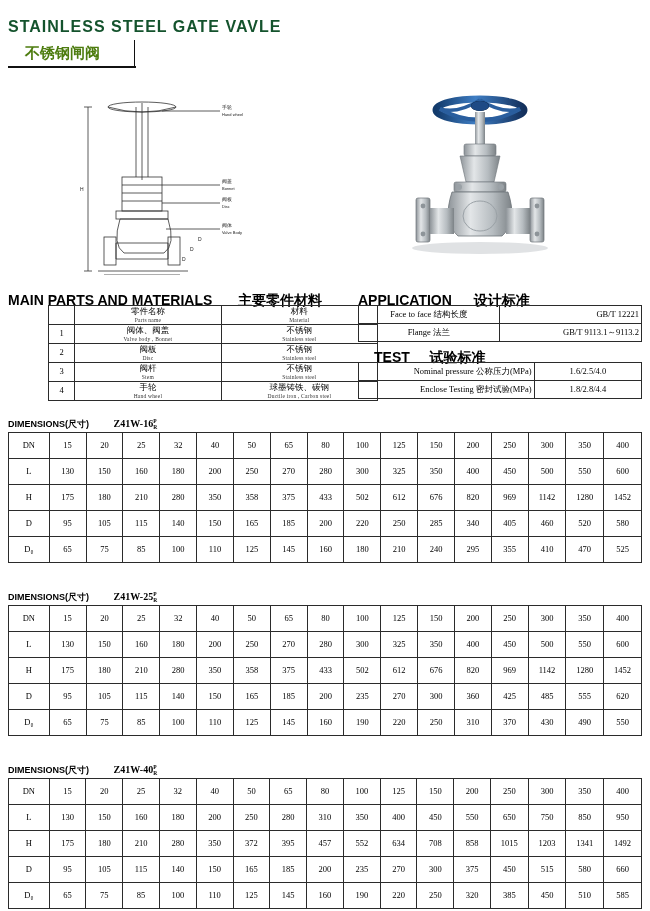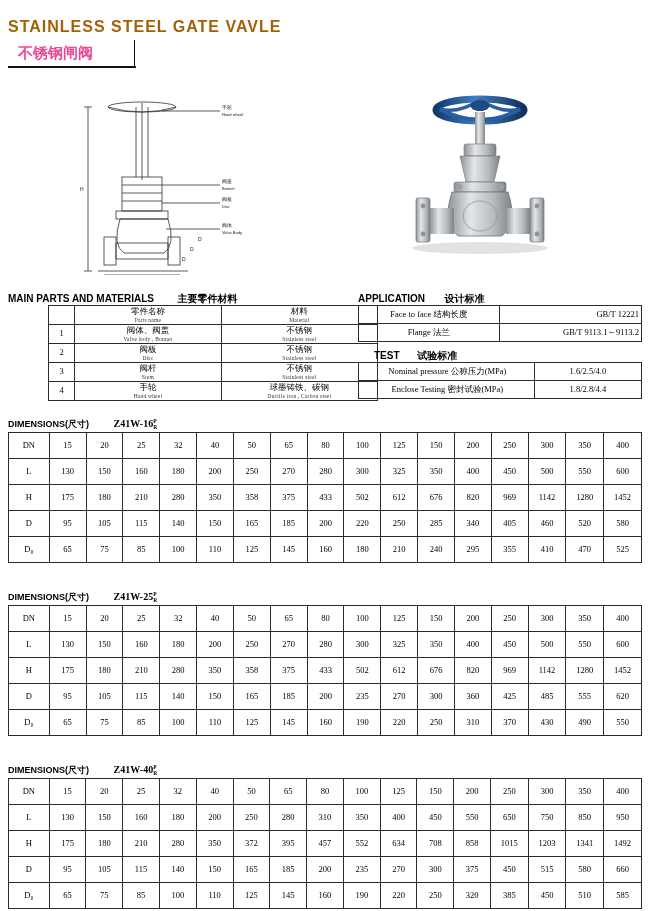--- a/index.html
+++ b/index.html
@@ -8,43 +8,43 @@
     font-family:"Liberation Serif",serif;color:#000;
     position:relative;overflow:hidden;
   }
   .page{position:relative;width:650px;height:911px;}
 
   
   .title-en{
     position:absolute;left:8px;top:18px;
     font-family:"Liberation Sans",sans-serif;
     font-weight:bold;font-size:16px;letter-spacing:1px;
-    color:#a16207;
+    color:#14532d;
   }
   .title-cn{
-    position:absolute;left:16px;top:42px;
+    position:absolute;left:23px;top:42px;
     font-family:"Liberation Sans",sans-serif;
-    font-weight:bold;font-size:15px;color:#ec4899;
+    font-weight:bold;font-size:15px;color:#4d7c0f;
     padding:2px 6px 2px 2px;
   }
   .title-rule{
     position:absolute;left:8px;top:66px;width:128px;height:2px;background:#111;
   }
   .title-rule2{
     position:absolute;left:134px;top:40px;width:1px;height:28px;background:#111;
   }
 
   
   .drawing{position:absolute;left:70px;top:85px;width:300px;height:190px;}
   .photo{position:absolute;left:380px;top:82px;width:200px;height:195px;}
 
   
   .sec-h{
     font-family:"Liberation Sans",sans-serif;
-    font-size:10px;font-weight:bold;color:#000;
+    font-size:14px;font-weight:bold;color:#000;
     position:absolute;white-space:nowrap;
   }
   .sec-h .cn{font-family:"Liberation Sans",sans-serif;font-weight:bold;}
 
   
   table{border-collapse:collapse;}
   .tbl{position:absolute;border:1px solid #2b2b2b;}
   .tbl td{
     border:1px solid #2b2b2b;
     text-align:center;vertical-align:middle;
@@ -62,21 +62,21 @@
 
   
   #application{left:358px;top:305px;width:284px;}
   #application td{height:15px;}
   #application td.a1{width:140px;text-align:center;margin-top:20px;}
   #application td.a2{width:142px;text-align:right;}
 
   
   #test{left:358px;top:362px;width:284px;}
   #test td{height:15px;}
-  #test td.t1{width:176px;text-align:center;padding-left:4px;}
+  #test td.t1{width:176px;text-align:right;padding-left:4px;}
   #test td.t2{width:106px;text-align:center;}
 
   
   .dim{left:8px;width:634px;}
   .dim td{height:23px;font-size:8.5px;}
   .dim td.lab{width:42px;}
   .dim td.val{width:37px;}
 
   .dimhead{position:absolute;left:8px;font-family:"Liberation Sans",sans-serif;font-size:9px;font-weight:bold;}
   .model{margin-left:22px;font-family:"Liberation Serif",serif;font-weight:bold;font-size:10px;}

